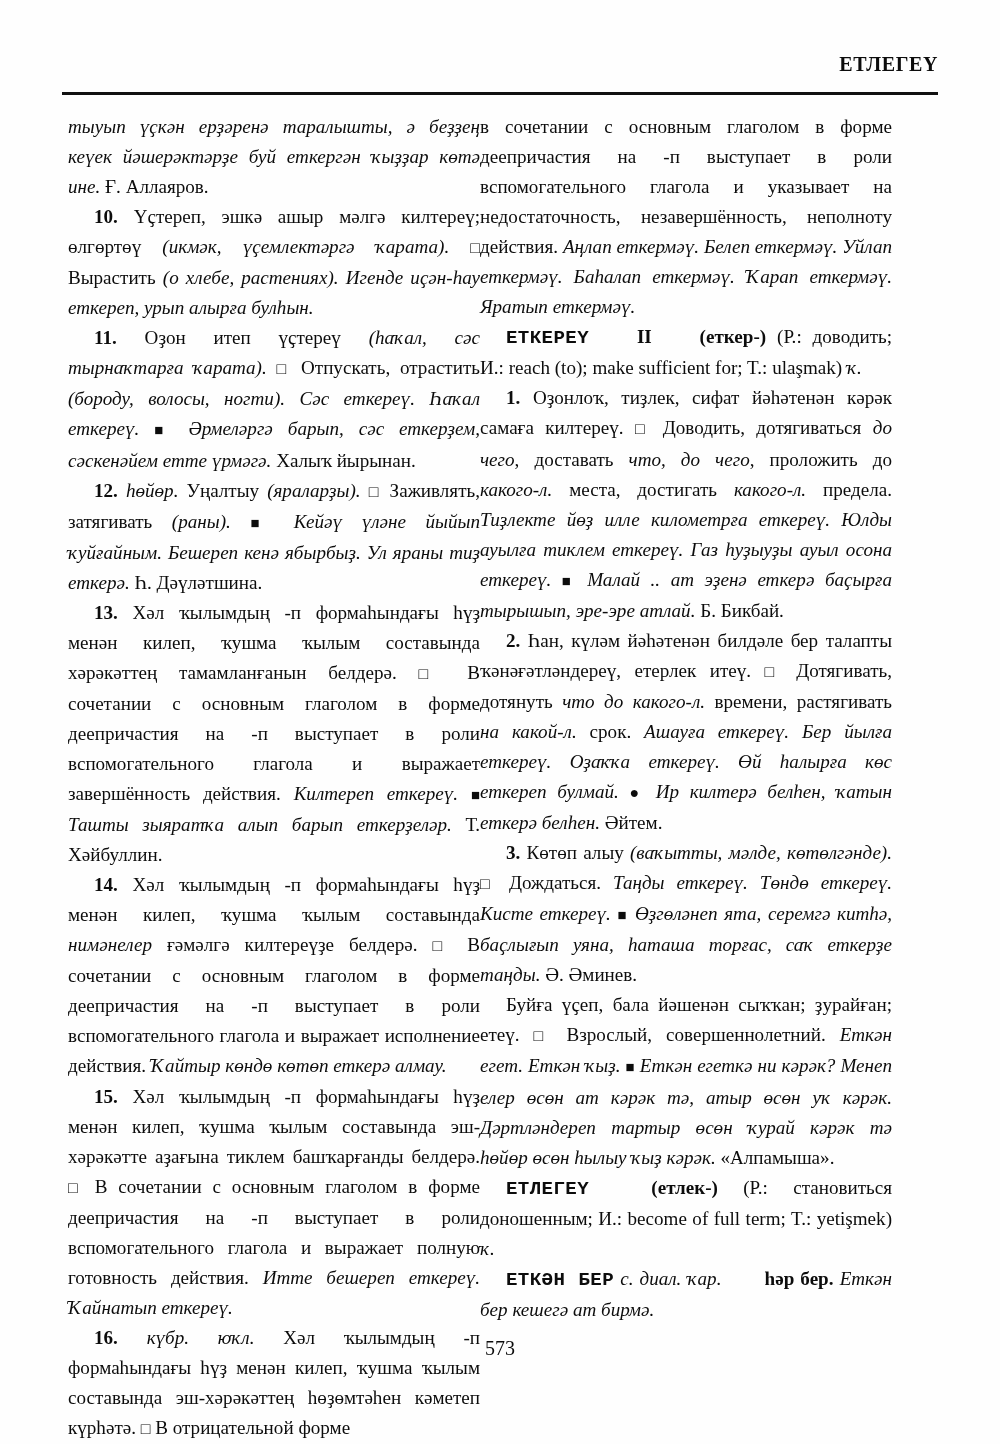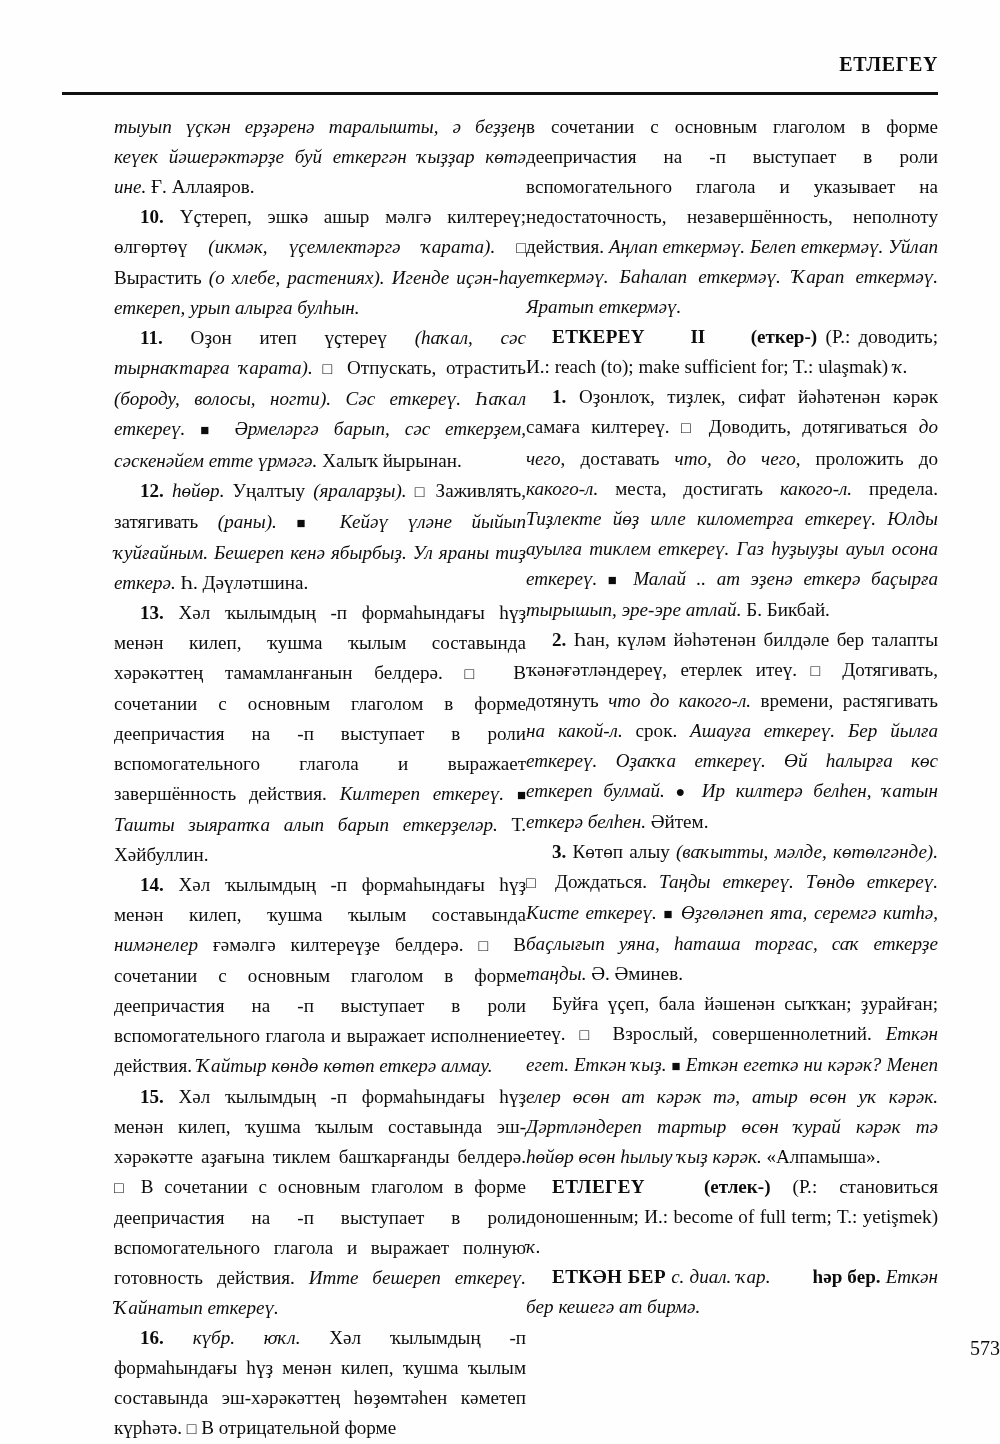--- a/index.html
+++ b/index.html
@@ -44,26 +44,26 @@
     left: 62px;
     top: 92px;
     width: 876px;
     height: 3px;
     background: #111111;
   }
 
   
   .columns {
     position: absolute;
-    left: 62px;
+    left: 68px;
     top: 112px;
     width: 876px;
     height: 1200px;
     display: flex;
-    justify-content: flex-end;
+    justify-content: flex-start;
   }
   .col {
     width: 412px;
     font-size: 19.1px;
     line-height: 30.05px;
     text-align: justify;
     text-justify: inter-word;
     hyphens: manual;
   }
   .col p {
@@ -73,37 +73,37 @@
   .col p.ind {
     text-indent: 26px;
   }
   .col p.cont {
     text-indent: 0;
   }
 
   
   .it { font-style: italic; }
   .bd { font-weight: bold; margin-left: 37px; }
-  .hw { font-weight: bold; letter-spacing: 0.4px; }
+  .hw { font-weight: bold; letter-spacing: 0.4px; font-family: Liberation Mono, monospace; }
   .num { font-weight: bold; }
   .mk-open, .mk-fill, .mk-dot {
     font-style: normal;
     font-weight: normal;
   }
   .mk-open { font-size: 16px; }
   .mk-fill { font-size: 15px; }
   .mk-dot  { font-size: 16px; }
 
   
   .folio {
     position: absolute;
     left: 0;
     top: 1336px;
     width: 1000px;
-    text-align: right;
+    text-align: center;
     font-size: 20px;
     line-height: 24px;
   }
 </style>
 </head>
 <body>
 
 <div class="page">
 
   <div class="header-band">

